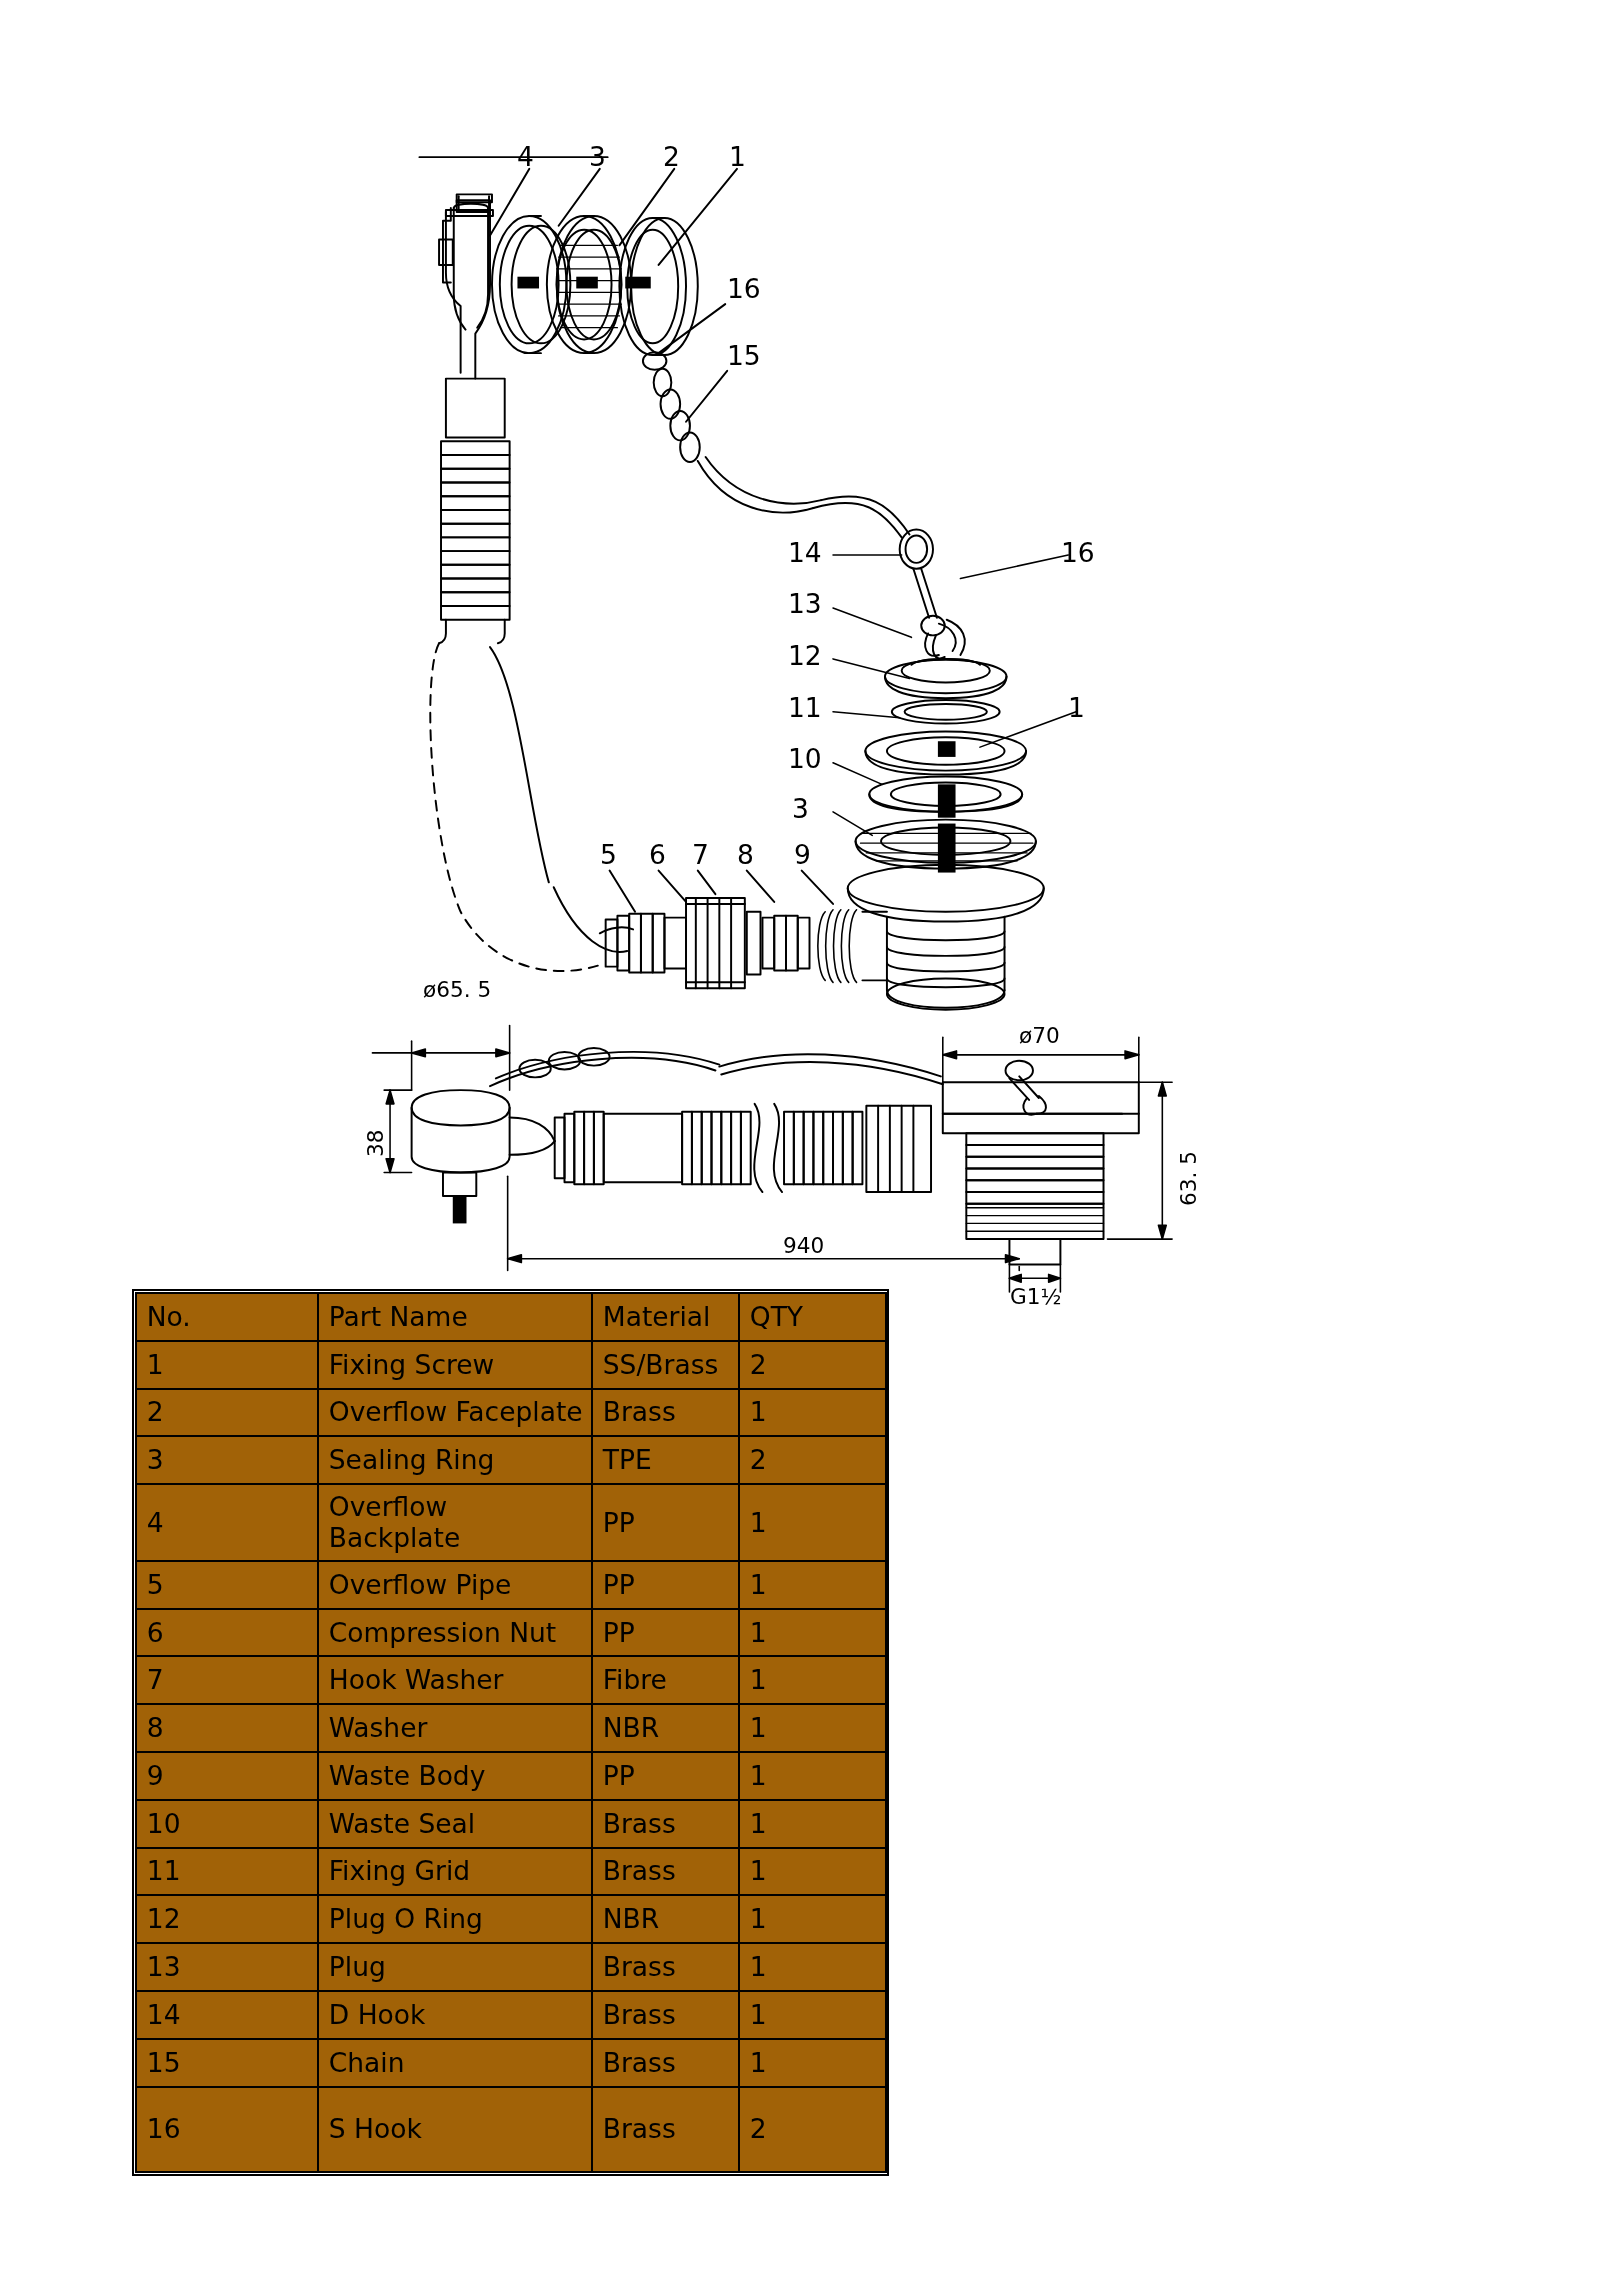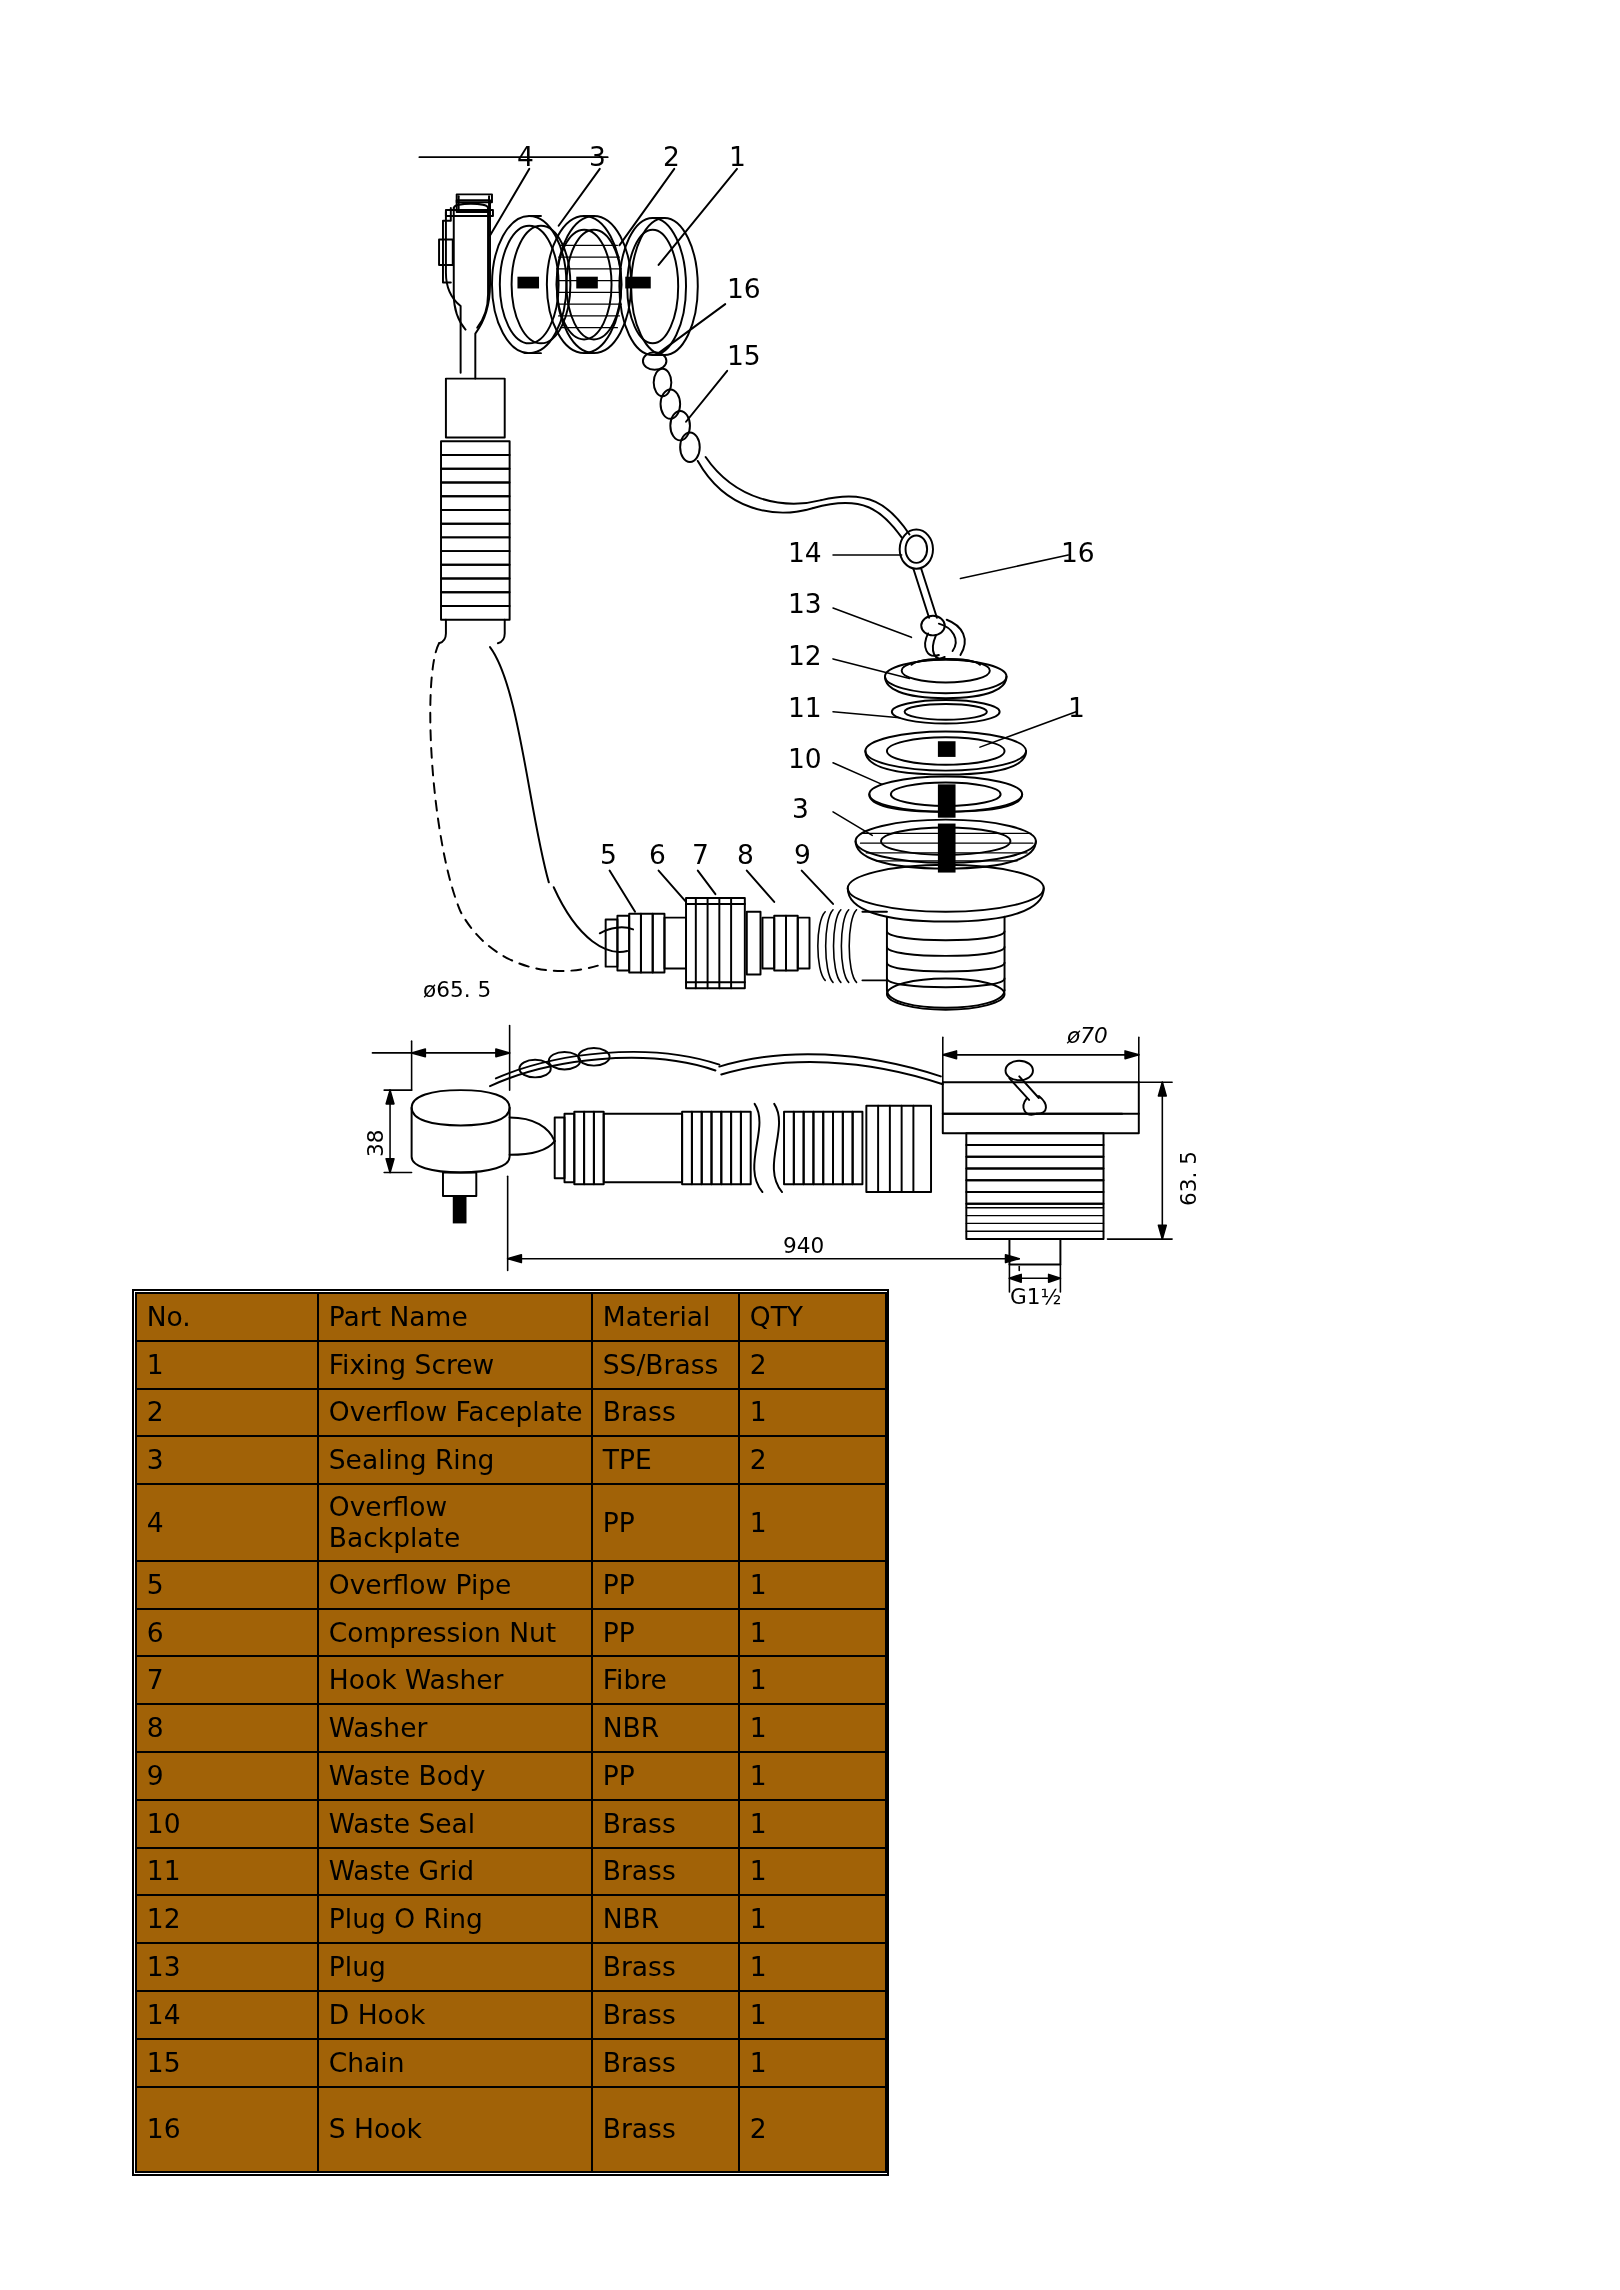--- a/index.html
+++ b/index.html
@@ -429,21 +429,21 @@
   <div class="lbl" style="left:788px; top:743px;">10</div>
   <div class="lbl" style="left:792px; top:793px;">3</div>
 
   <div class="lbl" style="left:600px; top:839px;">5</div>
   <div class="lbl" style="left:649px; top:839px;">6</div>
   <div class="lbl" style="left:692px; top:839px;">7</div>
   <div class="lbl" style="left:737px; top:839px;">8</div>
   <div class="lbl" style="left:794px; top:839px;">9</div>
 
   <div class="dim" style="left:423px; top:977px;">ø65. 5</div>
-  <div class="dim" style="left:1067px; top:1023px;font-style:italic;">ø70</div>
+  <div class="dim" style="left:1019px; top:1023px;">ø70</div>
   <div class="dim vert" style="left:363px; top:1157px;">38</div>
   <div class="dim vert" style="left:1176px; top:1206px;">63. 5</div>
   <div class="dim" style="left:743px; top:1233px;margin-left:40px;">940</div>
   <div class="dim" style="left:1010px; top:1284px;">G1½</div>
 
   <div class="parts-table-wrap">
     <table class="parts">
       <colgroup>
         <col class="c1">
           <col class="c2">
@@ -514,21 +514,21 @@
           <td>1</td>
         </tr>
         <tr>
           <td>10</td>
           <td>Waste Seal</td>
           <td>Brass</td>
           <td>1</td>
         </tr>
         <tr>
           <td>11</td>
-          <td>Waste Grid</td>
+          <td>Fixing Grid</td>
           <td>Brass</td>
           <td>1</td>
         </tr>
         <tr>
           <td>12</td>
           <td>Plug O Ring</td>
           <td>NBR</td>
           <td>1</td>
         </tr>
         <tr>

